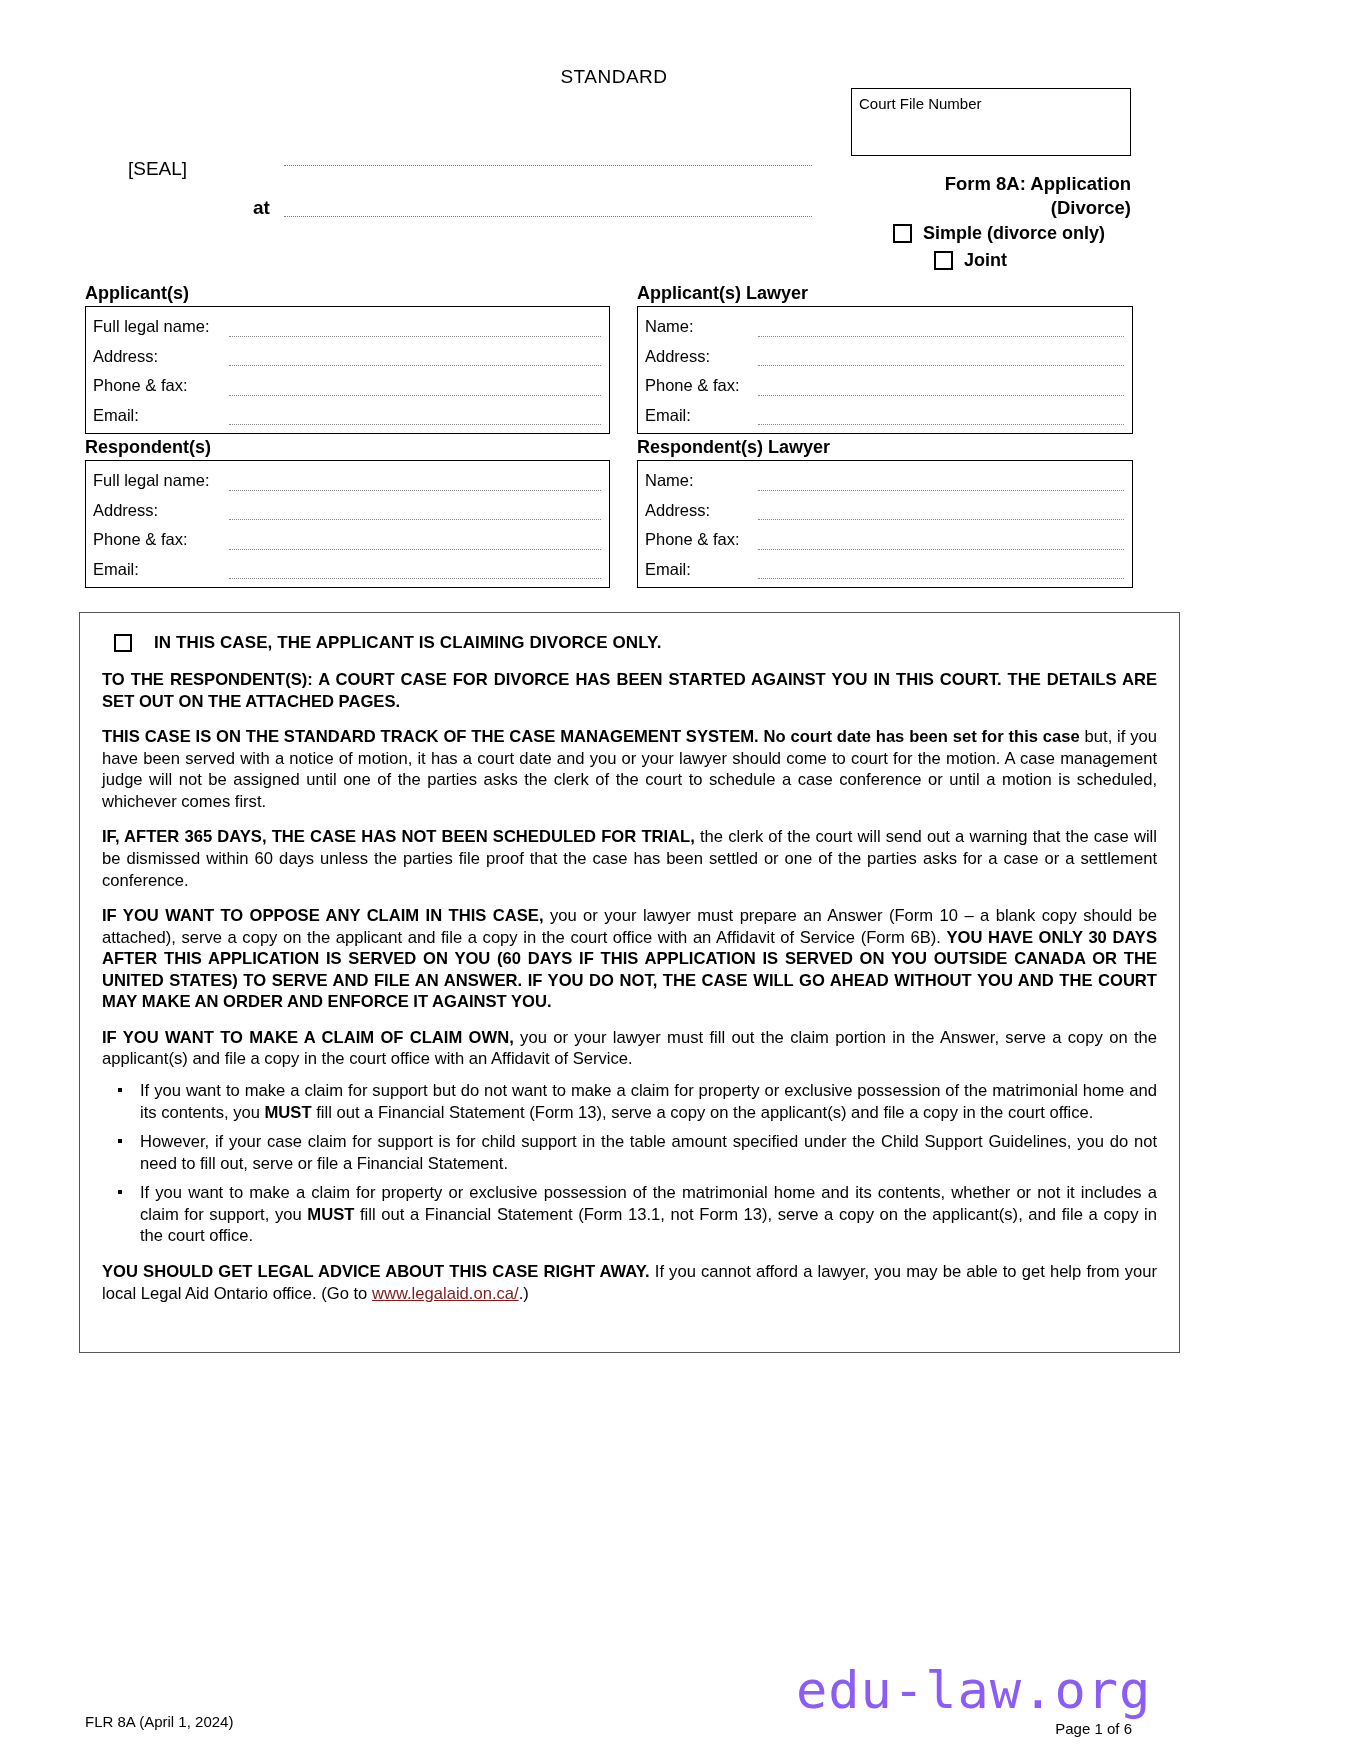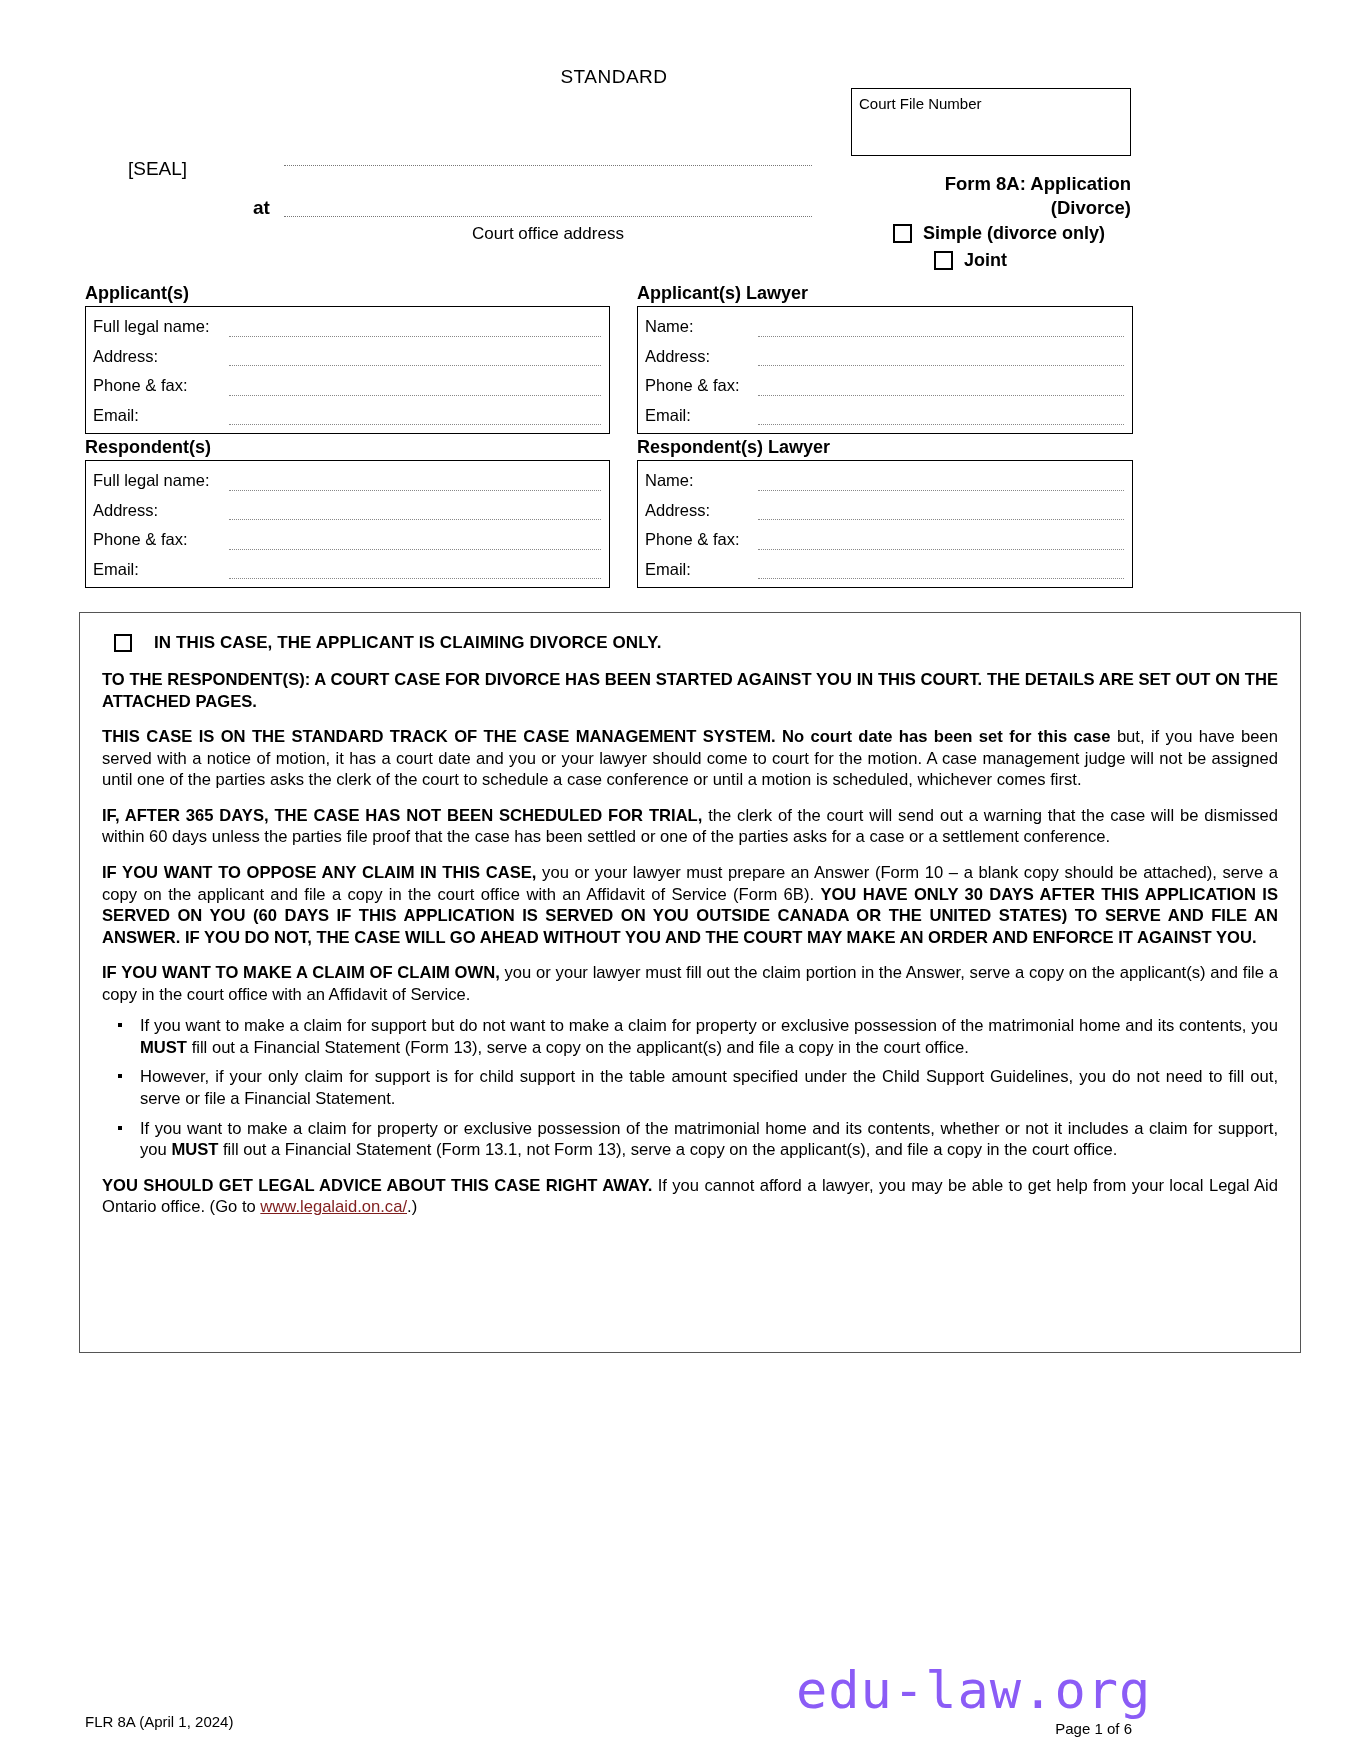--- a/index.html
+++ b/index.html
@@ -142,21 +142,21 @@
   #respondent-lawyer-box     { left: 637px; top: 460px; width: 496px; height: 128px; }
 
   
   .party-box.wide .plabel { width: 128px; }
   .party-box.narrow .plabel { width: 105px; }
 
   
   .notice-box {
     position: absolute;
     left: 79px; top: 612px;
-    width: 1222px;
+    width: 1101px;
     height: 741px;
     border: 1.4px solid #555;
     padding: 16px 22px 10px 22px;
   }
   .notice-claim-row {
     display: flex;
     align-items: center;
     gap: 22px;
     margin: 4px 0 16px 12px;
   }
@@ -227,21 +227,20 @@
   <div class="cfn-box">
     <div class="cfn-label">Court File Number</div>
   </div>
 
   <div class="seal">[SEAL]</div>
   <div class="at-word">at</div>
 
   <div class="court-name-line dotline"></div>
 
   <div class="court-addr-line dotline"></div>
-  <div class="court-addr-cap">Court office address</div>
 
   <div class="form-title">
     <span>Form 8A:  Application</span><br>
     <span>(Divorce)</span>
   </div>
 
   <div class="chk-row chk-simple">
     <span class="checkbox"></span>
     <span>Simple (divorce only)</span>
   </div>
@@ -355,21 +354,21 @@
 
     <p class="np">
       <b>IF YOU WANT TO MAKE A CLAIM OF CLAIM OWN,</b><span> you or your lawyer must fill out the claim portion in the Answer, serve a copy on the applicant(s) and file a copy in the court office with an Affidavit of Service.</span>
     </p>
 
     <ul class="bullets">
       <li>
         <span class="bsq"></span><span>If you want to make a claim for support but do not want to make a claim for property or exclusive possession of the matrimonial home and its contents, you </span><b>MUST</b><span> fill out a Financial Statement (Form 13), serve a copy on the applicant(s) and file a copy in the court office.</span>
       </li>
       <li>
-        <span class="bsq"></span><span>However, if your only claim for support is for child support in the table amount specified under the Child Support Guidelines, you do not need to fill out, serve or file a Financial Statement.</span>
+        <span class="bsq"></span><span>However, if your case claim for support is for child support in the table amount specified under the Child Support Guidelines, you do not need to fill out, serve or file a Financial Statement.</span>
       </li>
       <li>
         <span class="bsq"></span><span>If you want to make a claim for property or exclusive possession of the matrimonial home and its contents, whether or not it includes a claim for support, you </span><b>MUST</b><span> fill out a Financial Statement (Form 13.1, not Form 13), serve a copy on the applicant(s), and file a copy in the court office.</span>
       </li>
     </ul>
 
     <p class="np">
       <b>YOU SHOULD GET LEGAL ADVICE ABOUT THIS CASE RIGHT AWAY.</b><span> If you cannot afford a lawyer, you may be able to get help from your local Legal Aid Ontario office. (Go to </span><a class="lglink" href="#">www.legalaid.on.ca/</a><span>.)</span>
     </p>
 

